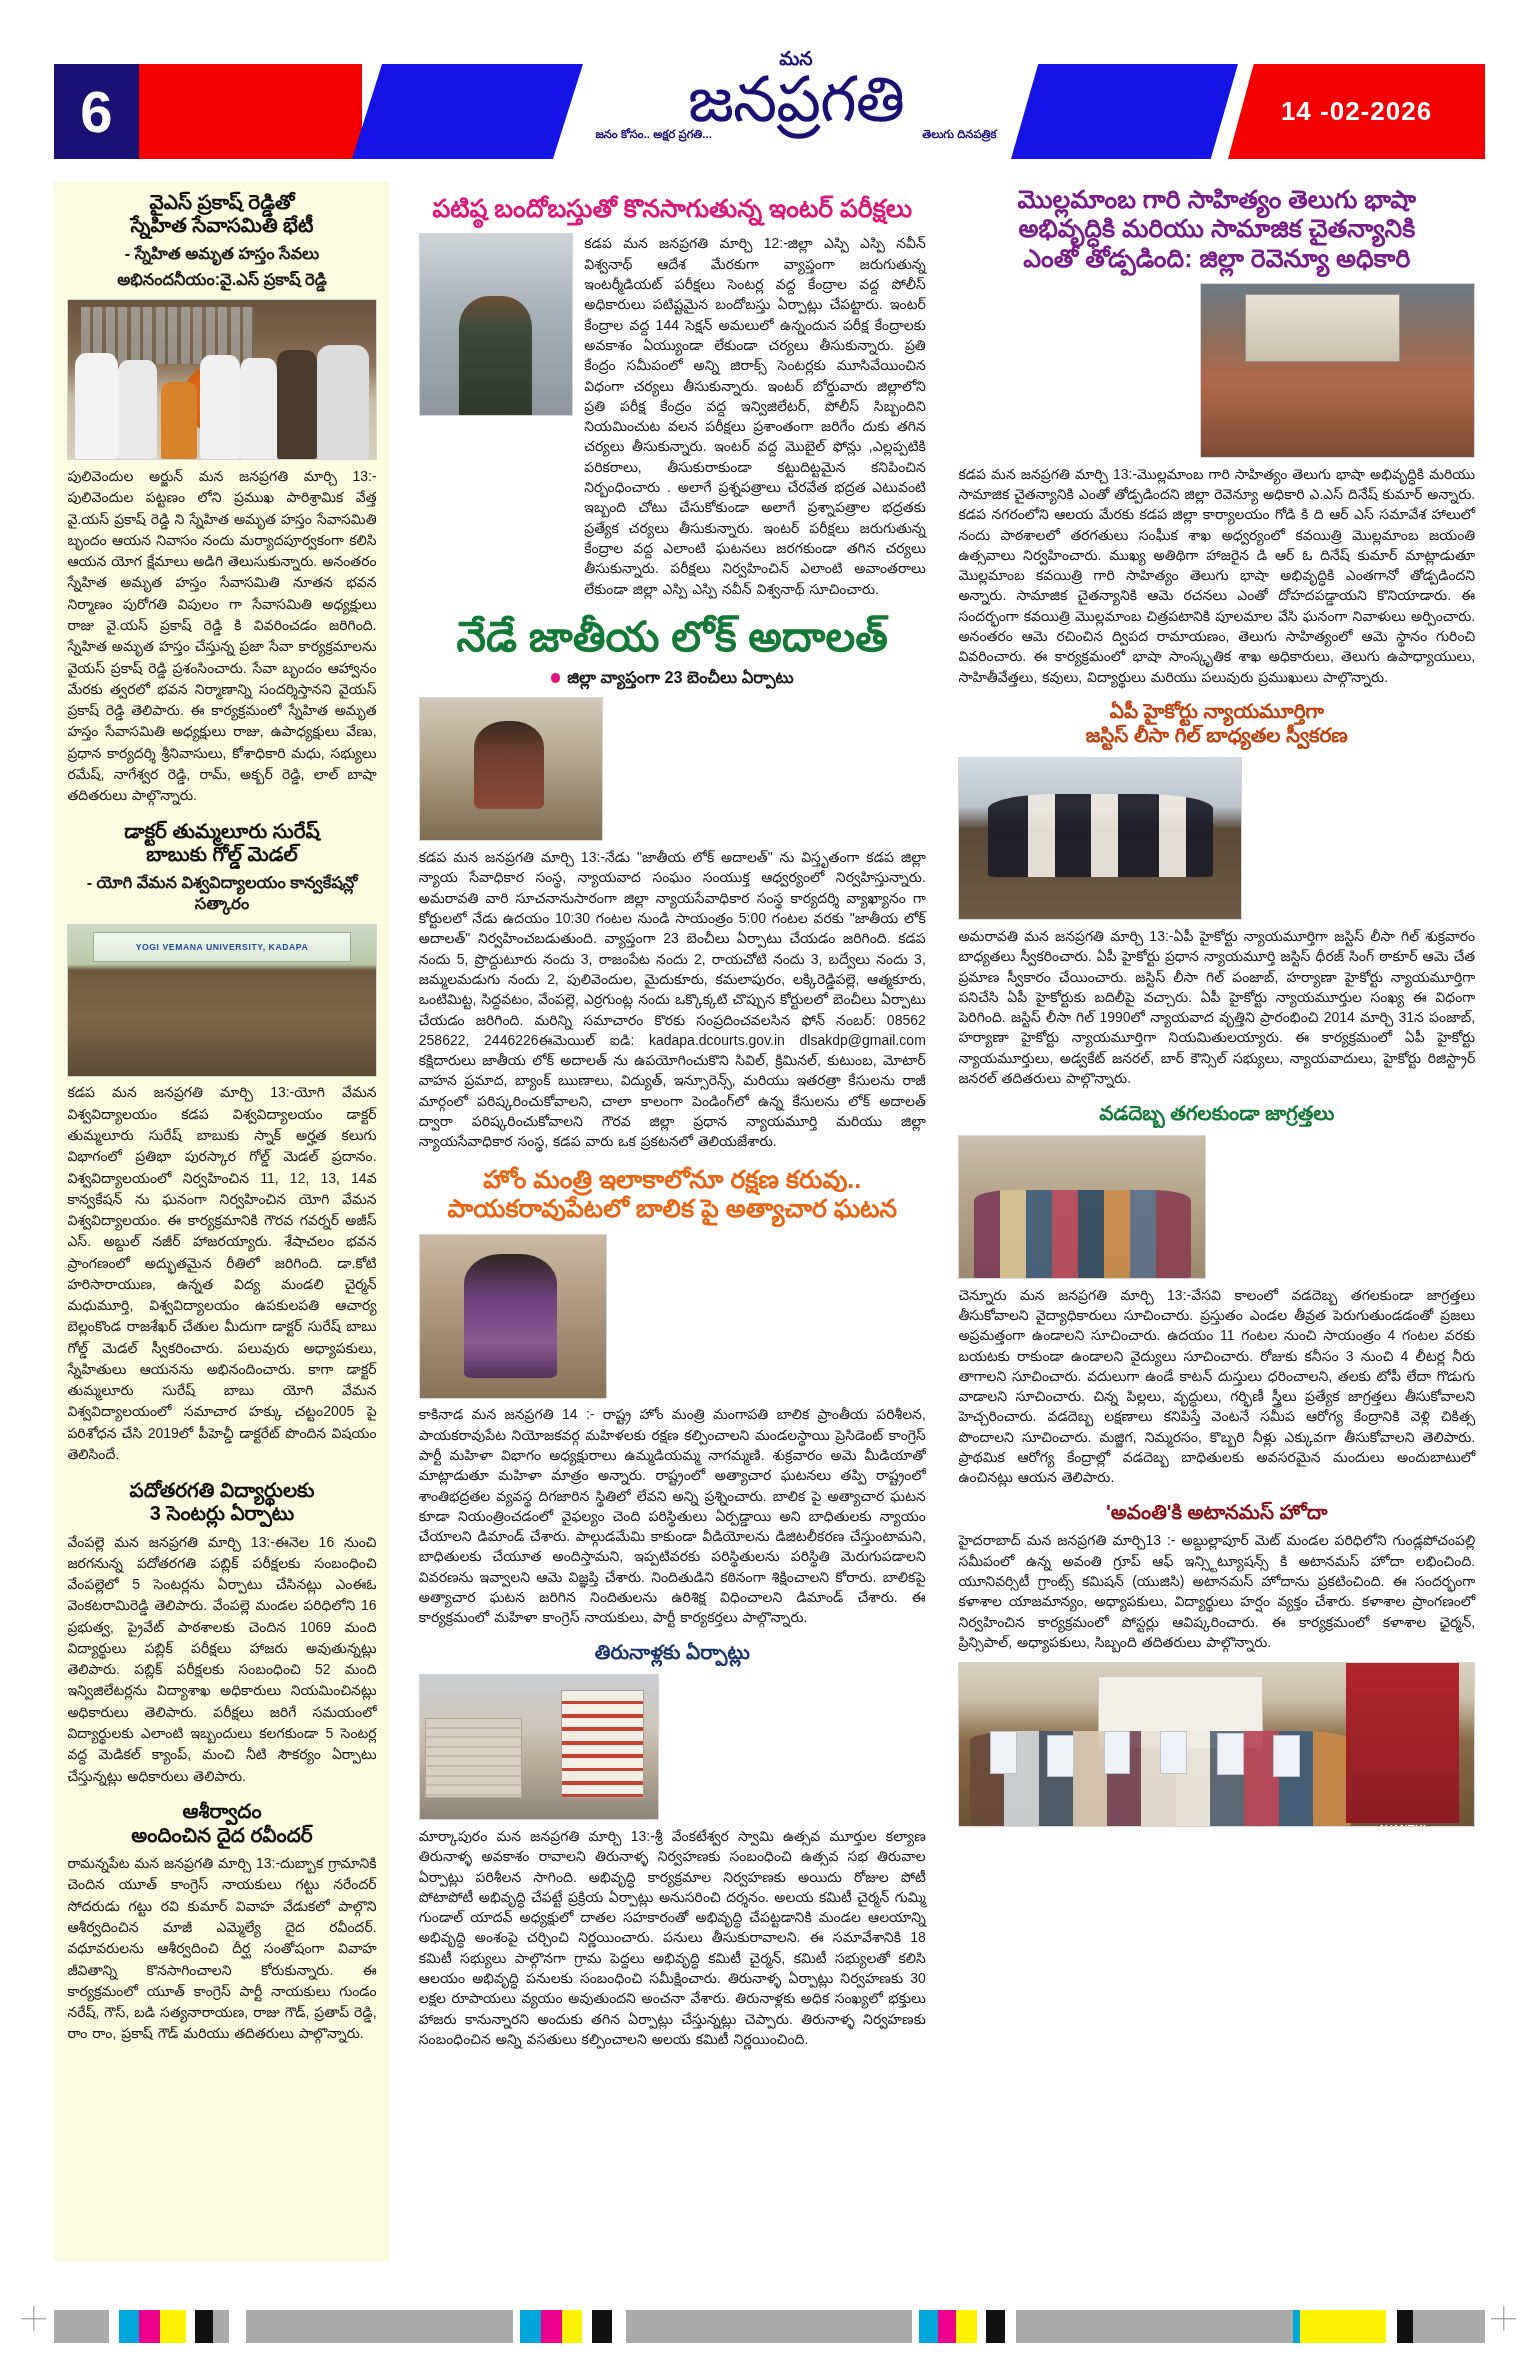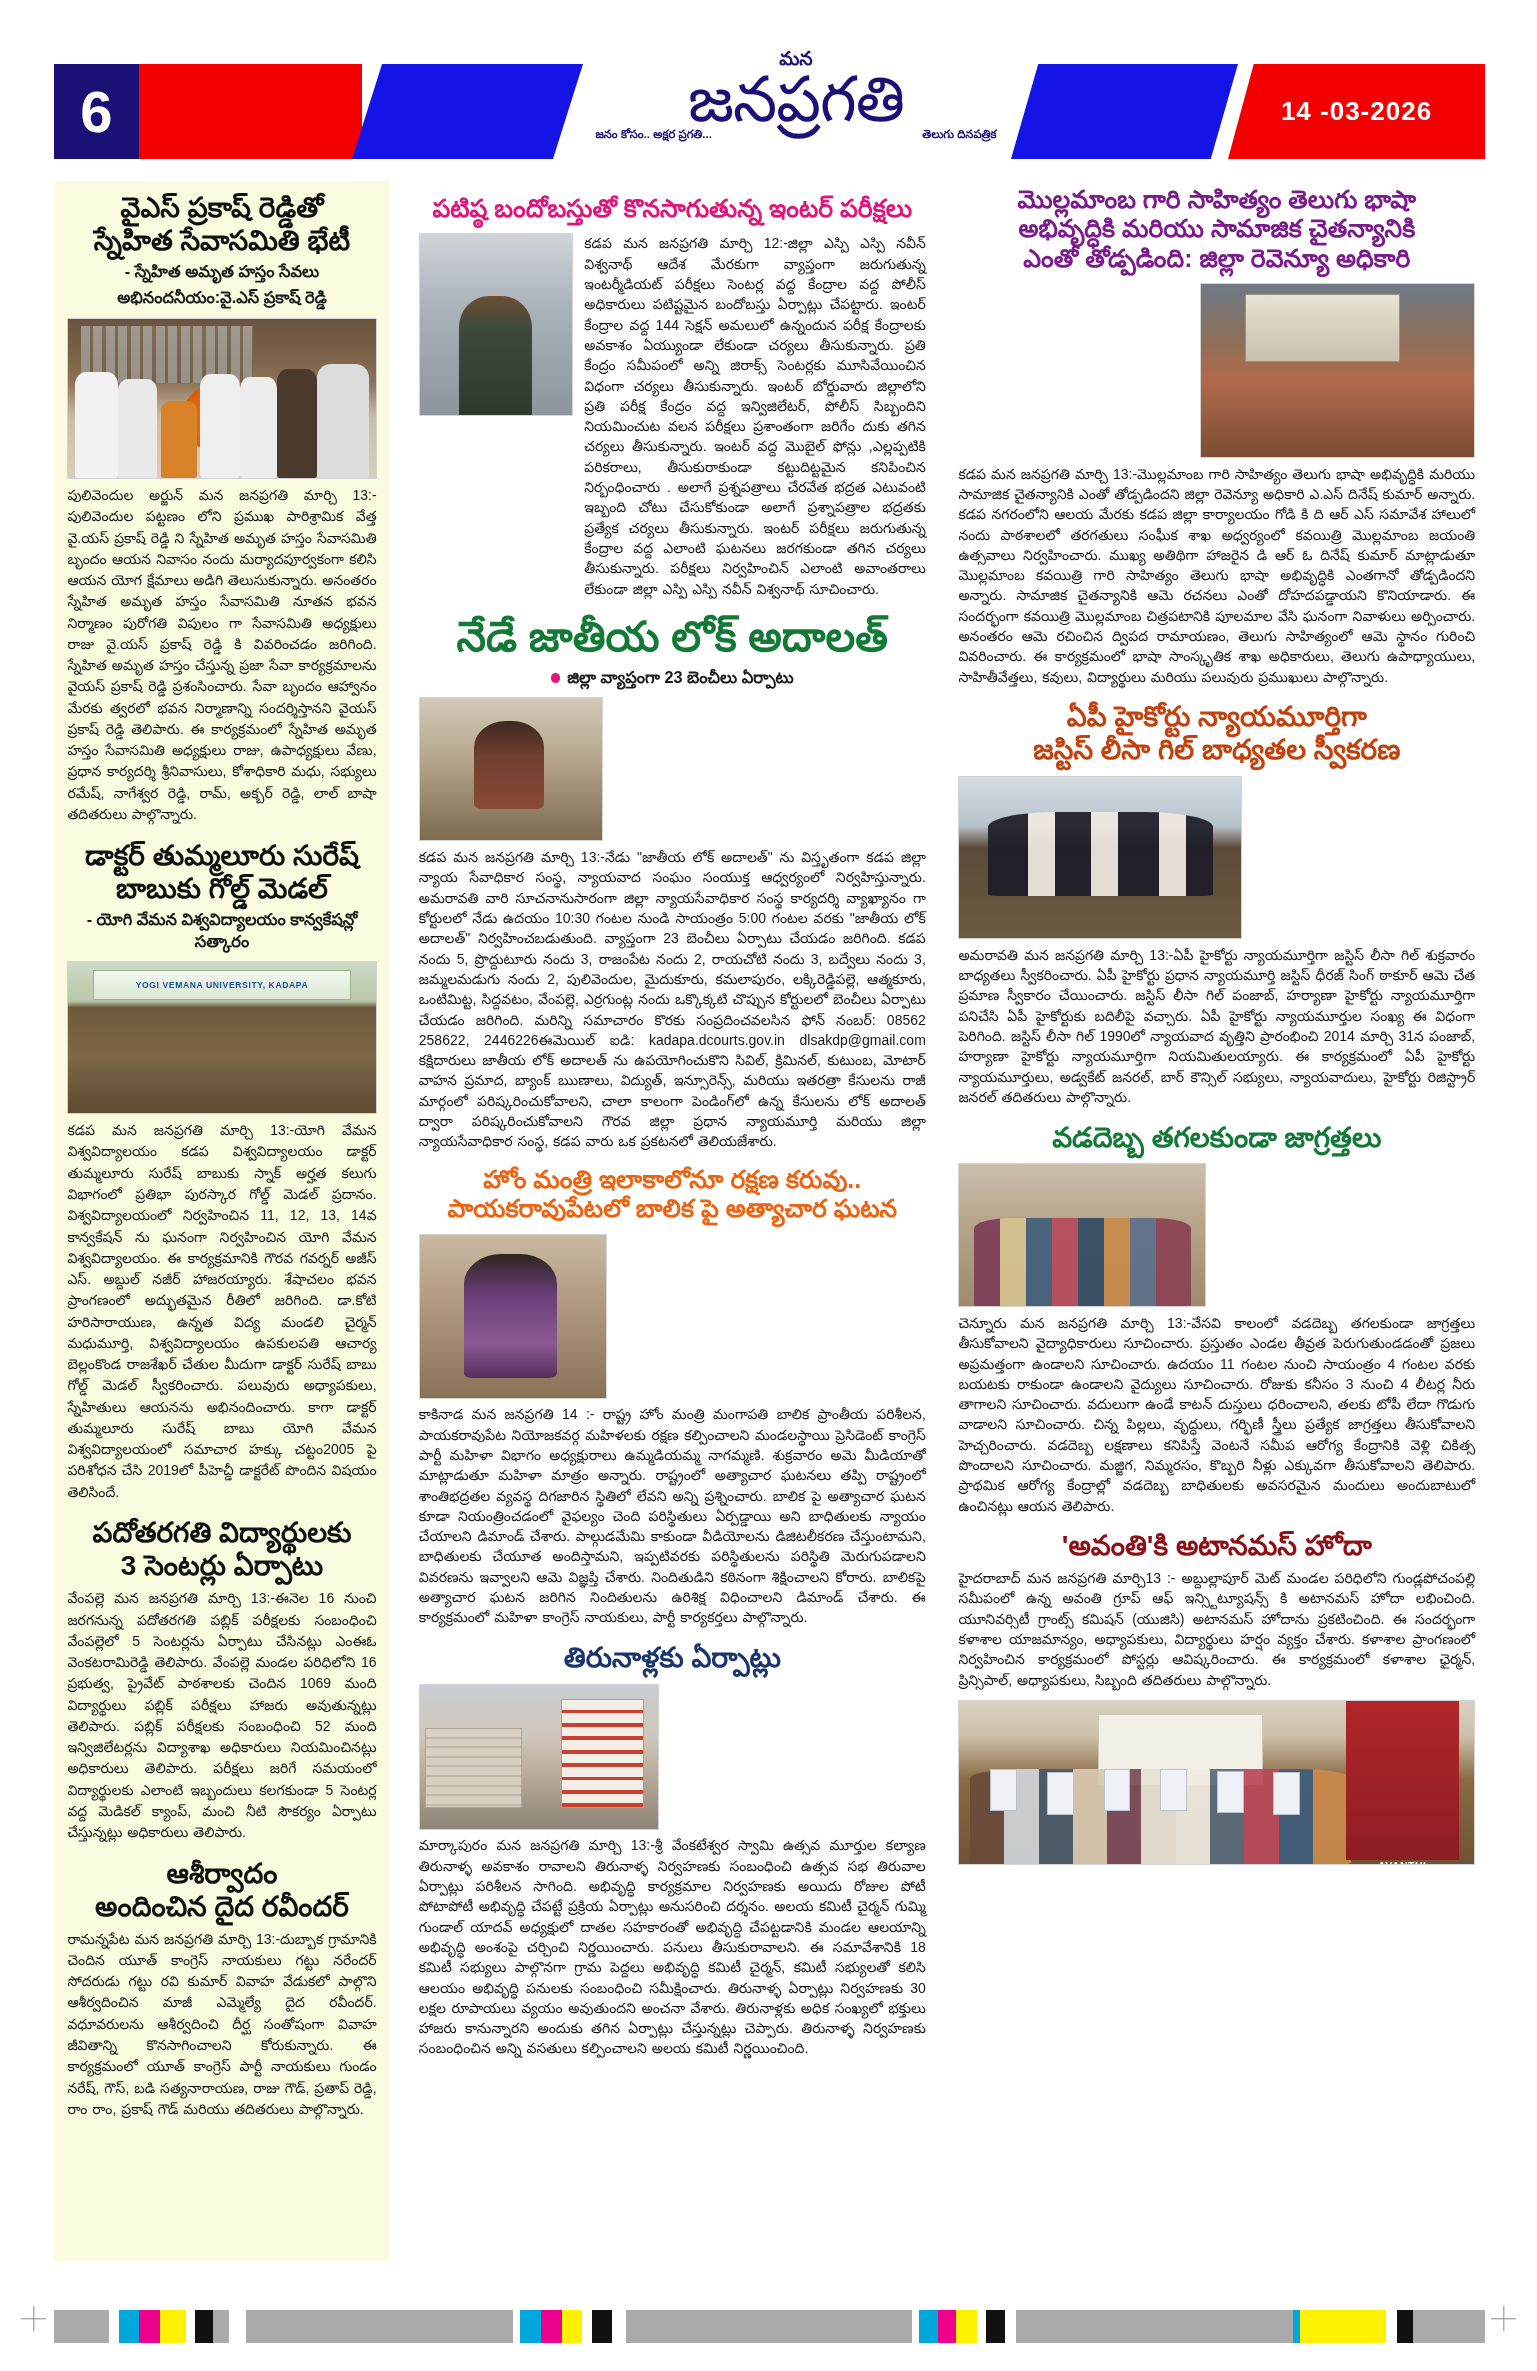--- a/index.html
+++ b/index.html
@@ -150,21 +150,21 @@
   .hl-black  { color: #111111; }
   .hl-pink   { color: #e0157c; }
   .hl-green  { color: #127a35; }
   .hl-orange { color: #ec6311; }
   .hl-navy   { color: #19356e; }
   .hl-purple { color: #7c1b8e; }
   .hl-darkred{ color: #8e0f16; text-align: center; }
   .hl-steel  { color: #c2410c; }
 
   .hl-xl { font-size: 42px; }
-  .hl-lg { font-size: 28px; }
+  .hl-lg { font-size: 20px; }
   .hl-md { font-size: 25px; }
 
   .subhl {
     text-align: center;
     font-size: 16.3px;
     font-weight: bold;
     color: #1a1a1a;
     line-height: 1.3;
     margin-top: 4.8px;
   }
@@ -431,21 +431,21 @@
     <div class="mh-logo">
       <div class="kicker">మన</div>
       <div class="title">జనప్రగతి</div>
       <div class="taglines">
         <span>జనం కోసం.. అక్షర ప్రగతి...</span>
         <span>తెలుగు దినపత్రిక</span>
       </div>
     </div>
     <div class="mh-blue-right"></div>
     <div class="mh-red-right"></div>
-    <div class="mh-date">14 -03-2026</div>
+    <div class="mh-date">14 -02-2026</div>
   </div>
 
   <div class="cols">
 
     <div class="col col-1">
 
       <div>
         <div class="hl hl-black hl-lg">వైఎస్ ప్రకాష్ రెడ్డితో</div>
         <div class="hl hl-black hl-lg">స్నేహిత సేవాసమితి భేటీ</div>
         <div class="subhl">- స్నేహిత అమృత హస్తం సేవలు</div>

